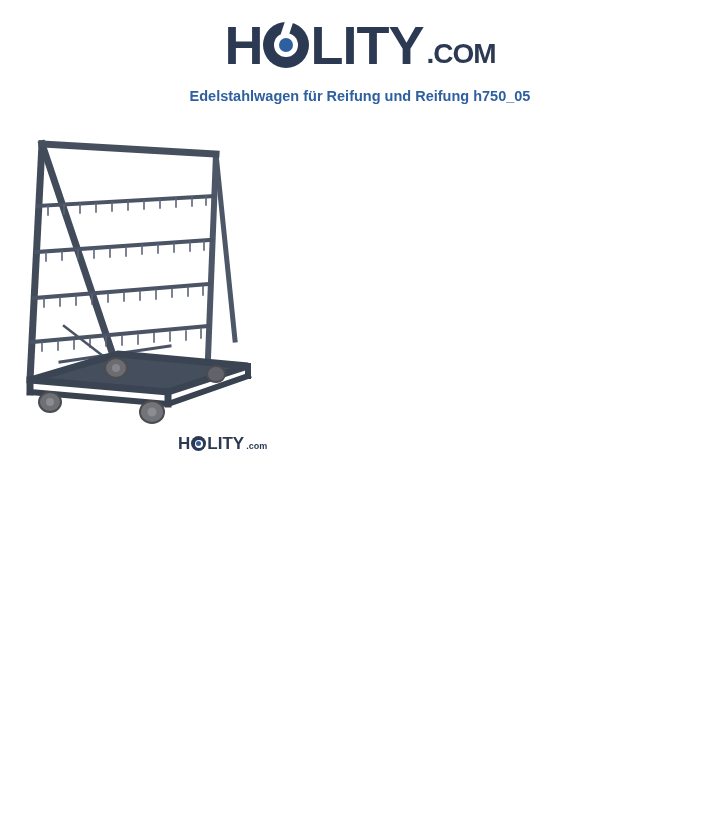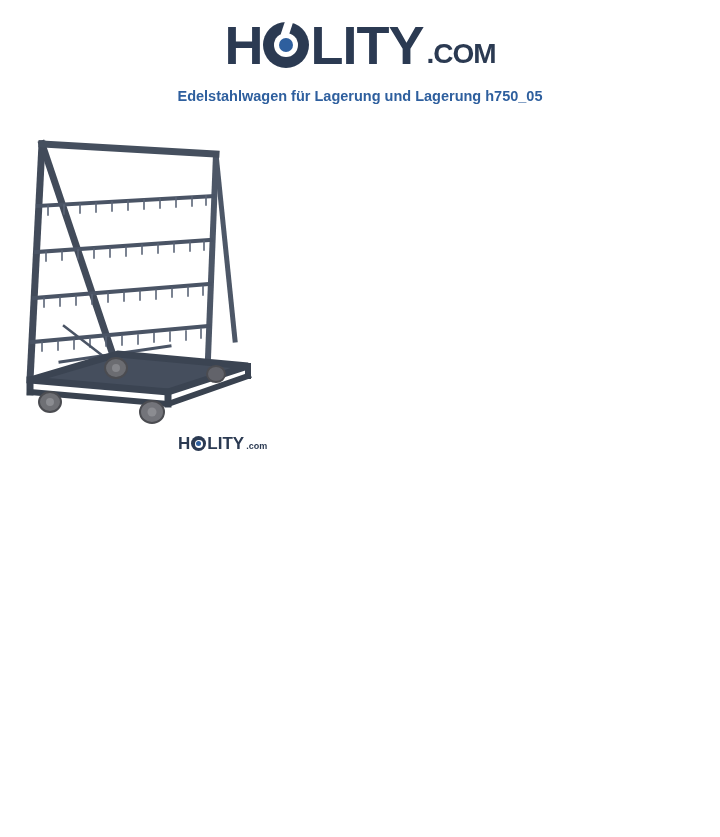--- a/index.html
+++ b/index.html
@@ -176,21 +176,21 @@
         <span class="ring-outer"></span>
         <span class="ring-inner"></span>
         <span class="ring-c"></span>
         <span class="notch"></span>
       </span>
       <span class="lg-rest">LITY</span>
       <span class="lg-dotcom">.COM</span>
     </div>
   </div>
 
-  <div class="product-title">Edelstahlwagen für Lagerung und Lagerung h750_05</div>
+  <div class="product-title">Edelstahlwagen für Reifung und Reifung h750_05</div>
 
   <div class="product-figure">
 
     <svg class="product-img" width="270" height="300" viewBox="0 0 270 300">
       <defs>
         <linearGradient id="steelDark" x1="0" y1="0" x2="1" y2="0">
           <stop offset="0%" stop-color="#3e4756"></stop>
           <stop offset="50%" stop-color="#525d70"></stop>
           <stop offset="100%" stop-color="#39424f"></stop>
         </linearGradient>

